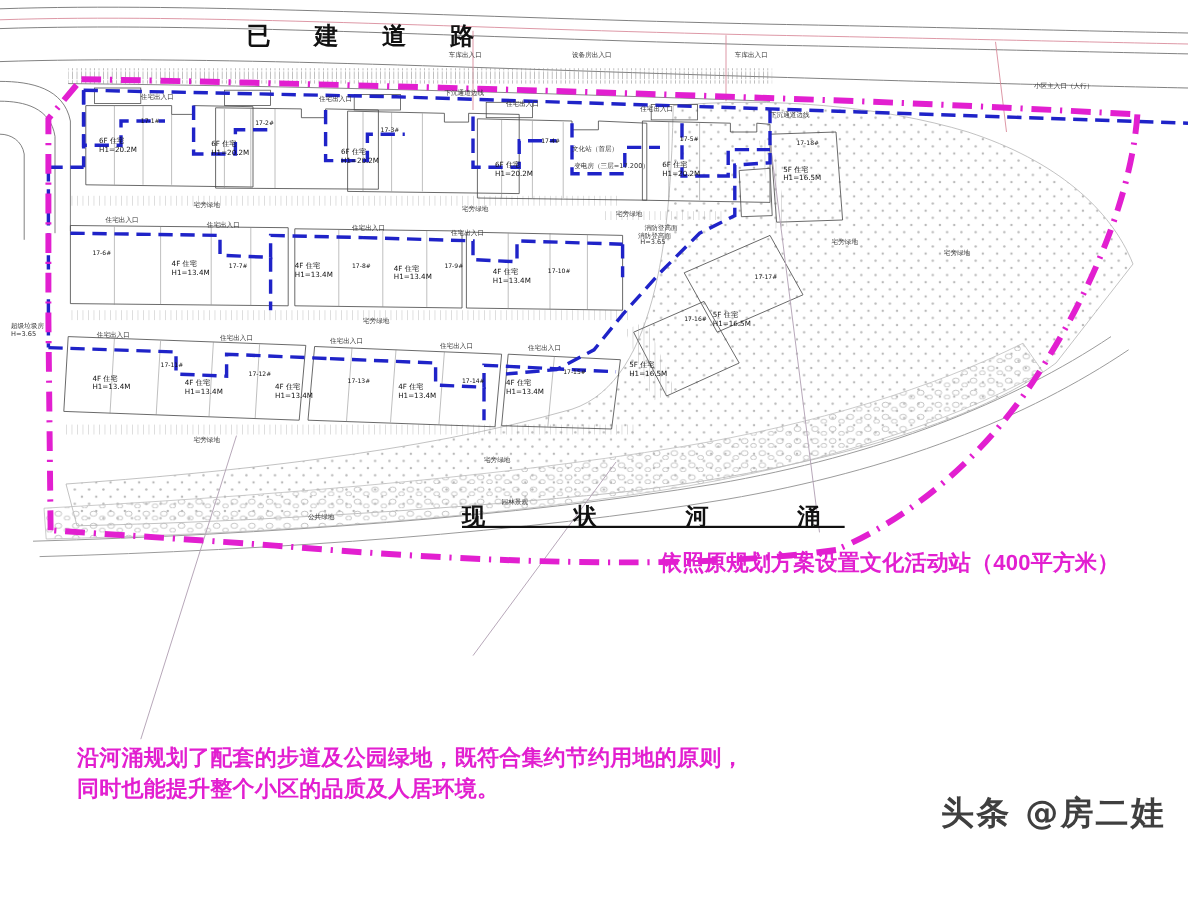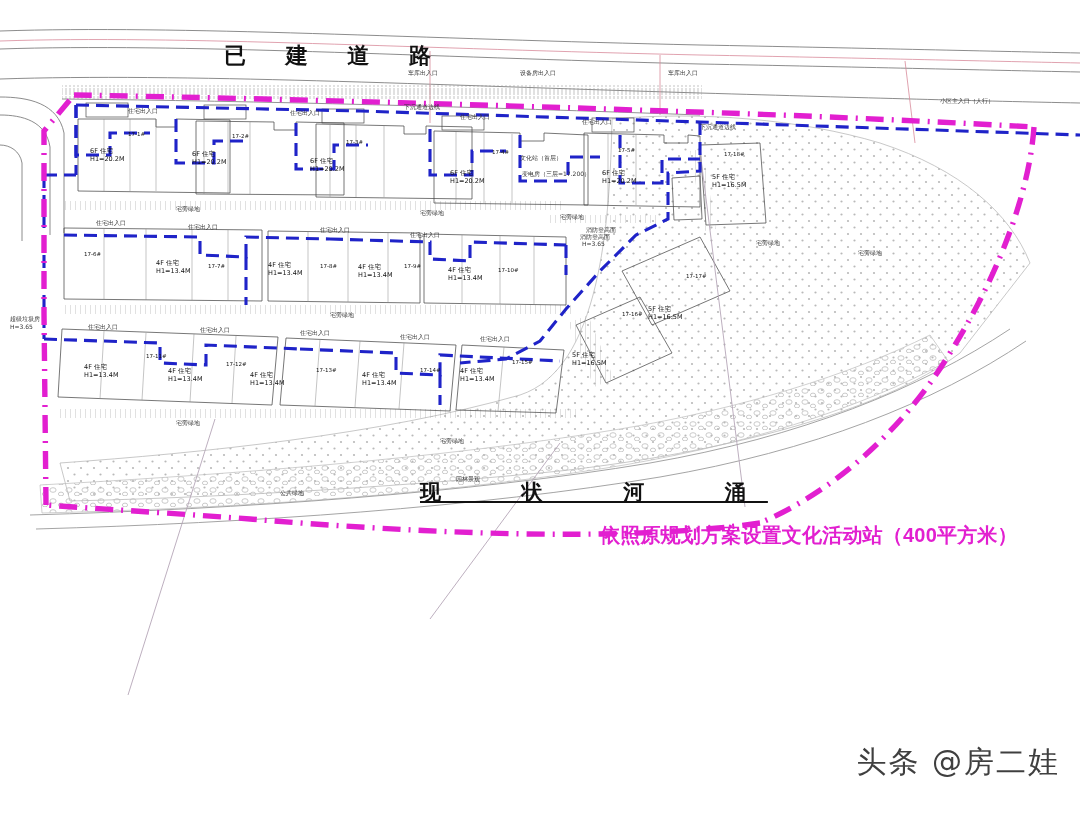--- a/index.html
+++ b/index.html
@@ -1,32 +1,32 @@
 <!DOCTYPE html>
 <html><head>
 <meta charset="utf-8">
 <style>
   html,body{margin:0;padding:0;background:#fff;}
   body{width:1080px;height:818px;overflow:hidden;
        font-family:"Liberation Sans","DejaVu Sans",sans-serif;}
-  #stage{position:relative;width:1080px;height:782px;background:#ffffff;margin-top:23px;}
+  #stage{position:relative;width:1080px;height:782px;background:#ffffff;}
   svg.layer{position:absolute;left:0;top:0;width:1080px;height:818px;}
   .anno{position:absolute;color:#e21fd0;font-weight:bold;line-height:1.45;
         letter-spacing:.2px;white-space:pre;}
   #anno-culture{left:600px;top:498px;font-size:20px;}
   #anno-plan{left:348px;top:598px;font-size:20px;}
   #anno-river{left:70px;top:675px;font-size:20px;}
   .maptext{position:absolute;color:#1a1a1a;white-space:pre;
            font-family:"DejaVu Sans",sans-serif;}
   .t-title{font-size:22px;letter-spacing:16px;color:#111;font-weight:bold;}
   .t-river{font-size:21px;letter-spacing:22px;color:#111;font-weight:bold;}
   .t-sm{font-size:6px;color:#333;}
   .t-bld{font-size:6.5px;color:#111;}
   .t-id{font-size:5.5px;color:#111;}
-  .wm{position:absolute;right:20px;bottom:22px;font-size:30px;font-weight:normal;
+  .wm{position:absolute;right:20px;bottom:22px;font-size:30px;font-weight:bold;
       color:#2b2b2b;letter-spacing:2px;opacity:.9;
       font-family:"DejaVu Sans",sans-serif;}
 </style>
 </head>
 <body>
 
 <div id="stage">
 
   <svg class="layer" viewBox="0 0 1080 818" preserveAspectRatio="none">
     <defs>
@@ -303,15 +303,17 @@
       <div class="maptext t-id" style="left: 724px; top: 128px;">17-18#</div>
     </div>
   <div id="facility-labels">
       <div class="maptext t-sm" style="left: 520px; top: 131px;">文化站（首层）</div>
       <div class="maptext t-sm" style="left: 522px; top: 147px;">变电房（三层=17.200）</div>
       <div class="maptext t-sm" style="left: 580px; top: 210px;">消防登高面</div>
       <div class="maptext t-sm" style="left: 582px; top: 217px;">H=3.65</div>
     </div>
 
   <div class="anno" id="anno-culture">依照原规划方案设置文化活动站（400平方米）</div>
+  <div class="anno" id="anno-river">沿河涌规划了配套的步道及公园绿地，既符合集约节约用地的原则，
+同时也能提升整个小区的品质及人居环境。</div>
 
   <div class="wm">头条 @房二娃</div>
 </div>
 
 </body></html>

